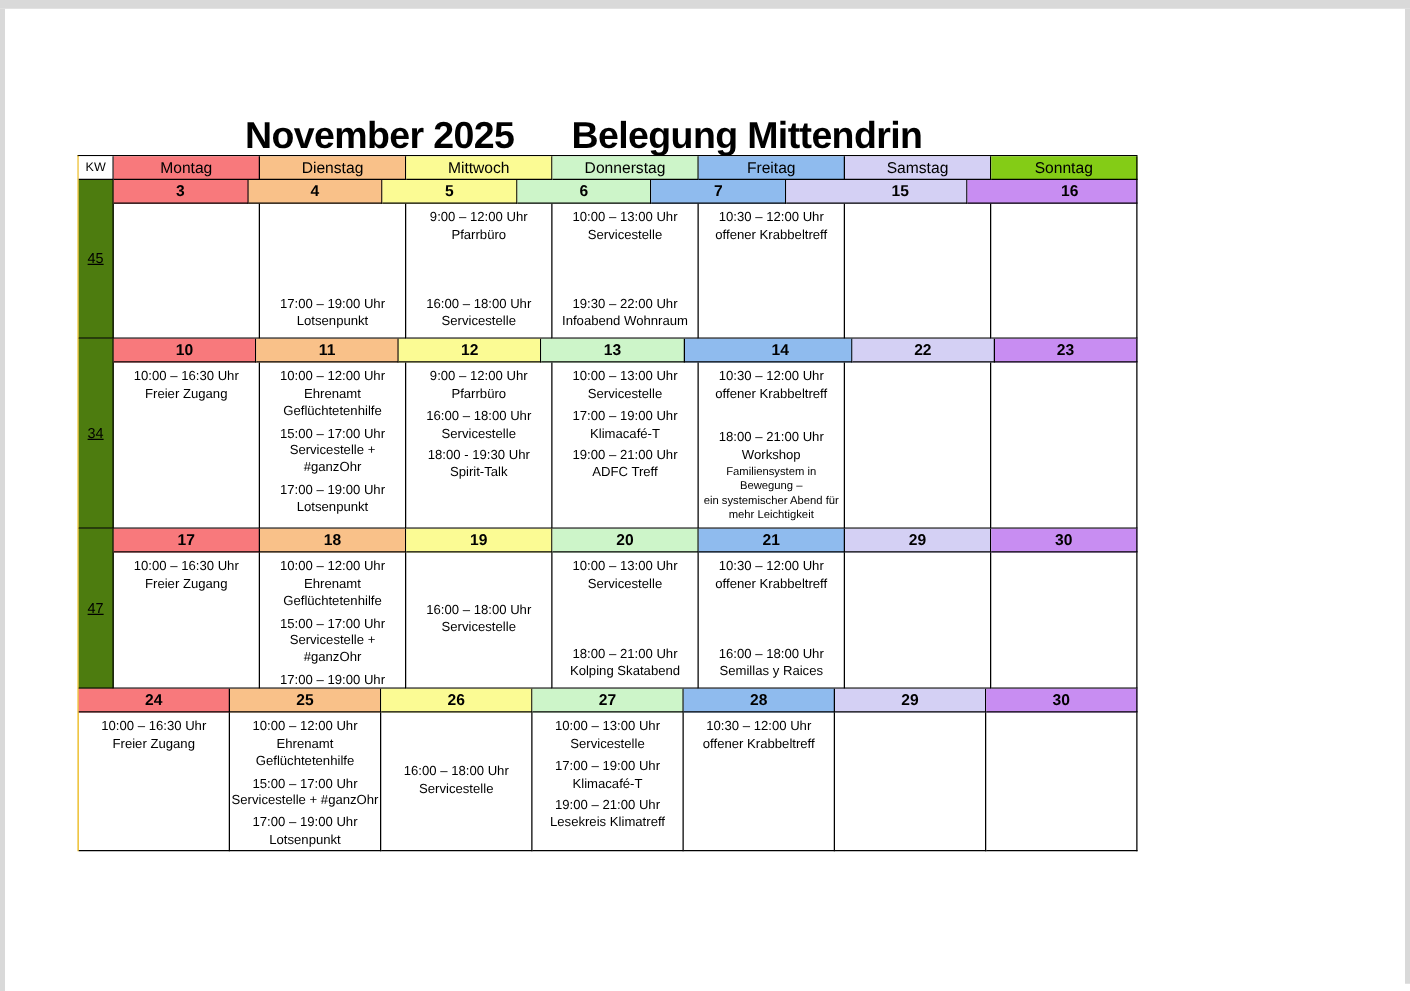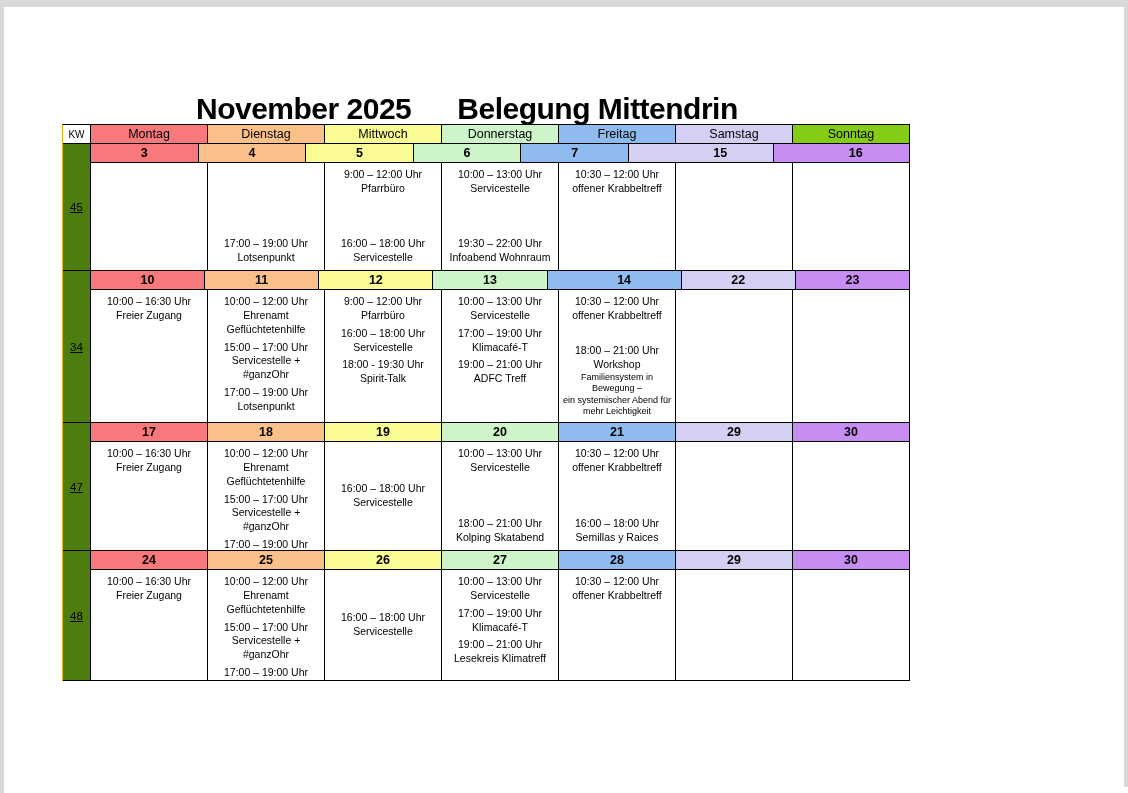--- a/index.html
+++ b/index.html
@@ -276,21 +276,20 @@
               <div class="etime">16:00 – 18:00 Uhr</div>
               <div class="ename">Semillas y Raices</div>
             </div>
           </div>
           <div class="content-cell top"></div>
           <div class="content-cell top"></div>
         </div>
       </div>
     </div>
     <div class="week-row">
-      <div class="kw-cell">48</div>
       <div class="week-main">
         <div class="dates-row">
           <div class="date-cell" style="background: rgb(248, 121, 124);">24</div>
           <div class="date-cell" style="background: rgb(249, 193, 137);">25</div>
           <div class="date-cell" style="background: rgb(251, 251, 148);">26</div>
           <div class="date-cell" style="background: rgb(205, 245, 201);">27</div>
           <div class="date-cell" style="background: rgb(143, 187, 238);">28</div>
           <div class="date-cell" style="background: rgb(212, 208, 244);">29</div>
           <div class="date-cell" style="background: rgb(200, 141, 242);">30</div>
         </div>

